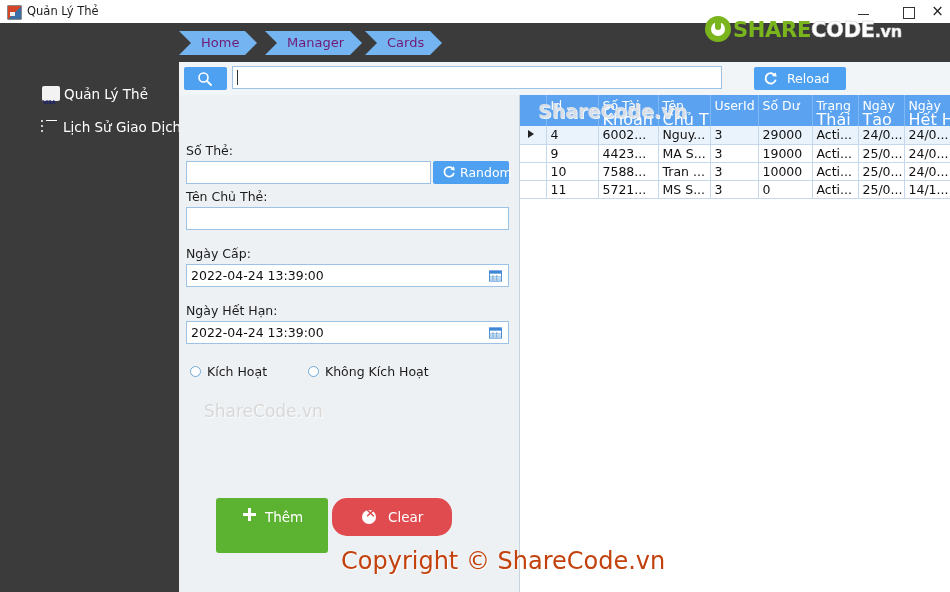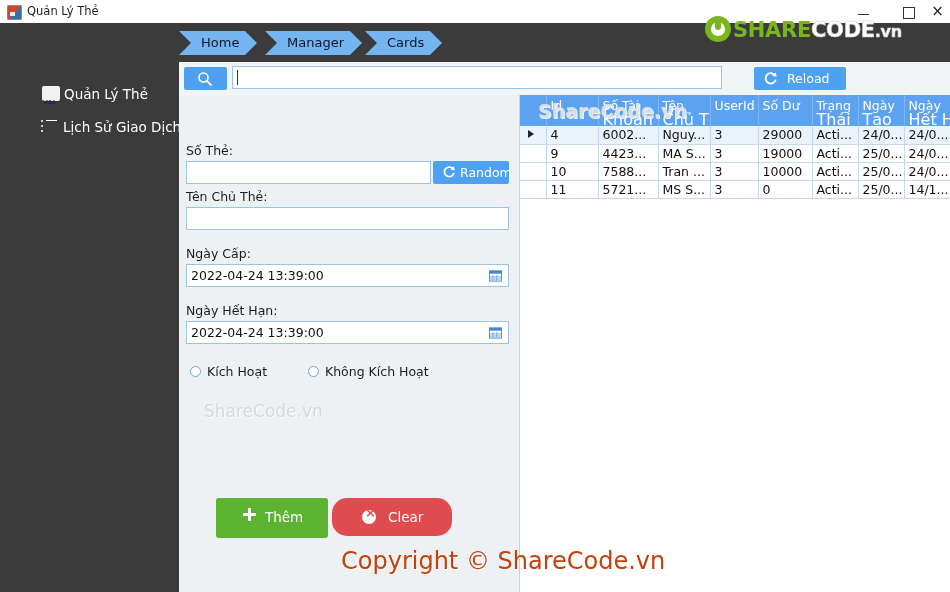--- a/index.html
+++ b/index.html
@@ -105,21 +105,21 @@
 
   
   #headerband{
     position:absolute;left:179px;top:23px;width:771px;height:39px;
     background:#3b3b3b;
   }
   
   #crumbs{position:absolute;left:0;top:8px;height:24px;}
   .crumb{
     position:absolute;top:0;height:24px;background:#74b4f0;
-    color:#0f172a;font-size:13px;line-height:24px;cursor:pointer;
+    color:#701a75;font-size:13px;line-height:24px;cursor:pointer;
     padding-left:22px;padding-right:6px;white-space:nowrap;
   }
   .crumb:after{
     content:"";position:absolute;right:-12px;top:0;width:0;height:0;
     border-top:12px solid transparent;border-bottom:12px solid transparent;
     border-left:12px solid #74b4f0;
   }
   .crumb:before{
     content:"";position:absolute;left:0;top:0;width:0;height:0;
     border-top:12px solid transparent;border-bottom:12px solid transparent;
@@ -199,21 +199,21 @@
     border:1px solid #6fa8d8;background:#ffffff;box-sizing:border-box;
   }
   .radio .rl{position:absolute;left:17px;top:0;}
 
   #wm-form{
     position:absolute;left:25px;top:306px;font-size:17px;color:#d8d8d8;
     text-shadow:1px 1px 0 #fbfbfb;pointer-events:none;white-space:nowrap;
   }
 
   #btn-add{
-    position:absolute;left:37px;top:403px;width:112px;height:40px;
+    position:absolute;left:37px;top:403px;width:112px;height:55px;
     background:#5cb331;border-radius:3px;cursor:pointer;color:#ffffff;
     font-size:13.5px;line-height:38px;
   }
   #btn-add .lbl{position:absolute;left:49px;top:0;}
   #btn-add .plus{
     position:absolute;left:27px;top:15px;width:13px;height:3px;background:#fff;
   }
   #btn-add .plus:after{
     content:"";position:absolute;left:5px;top:-5px;width:3px;height:13px;
     background:#fff;

